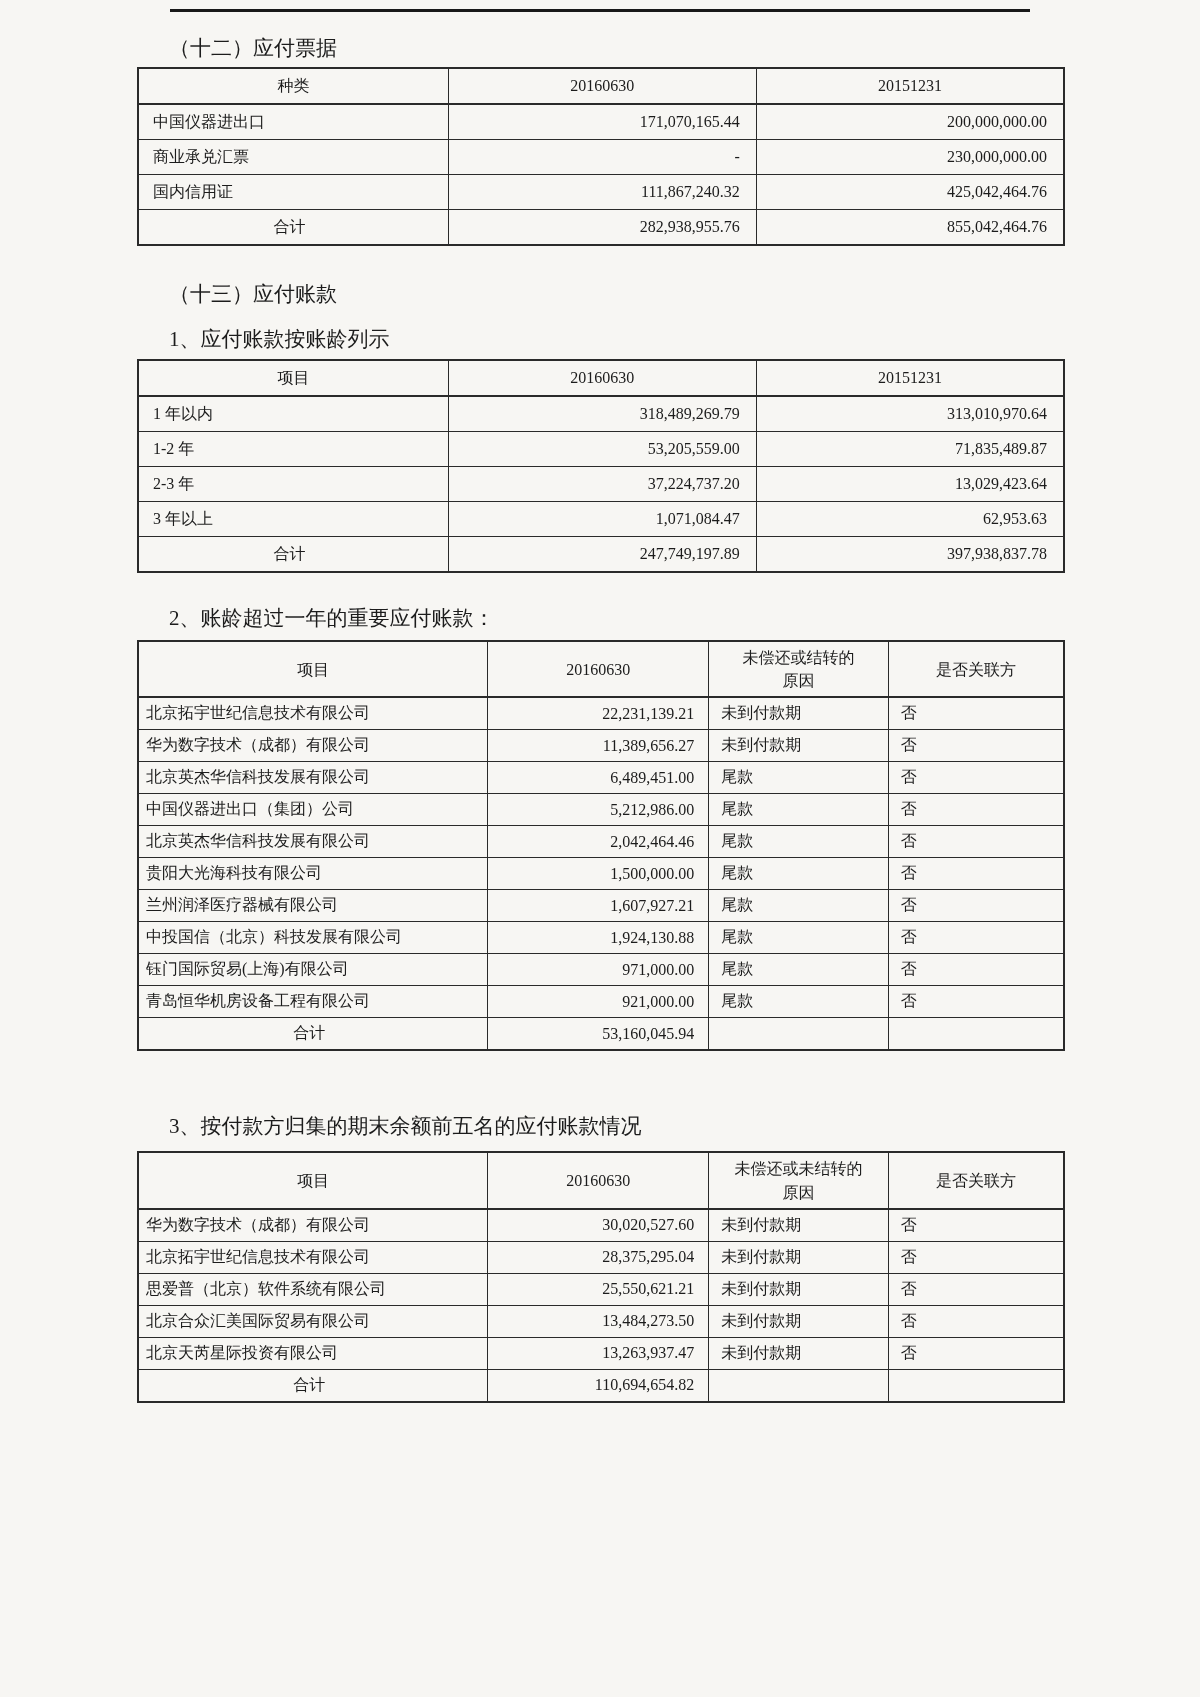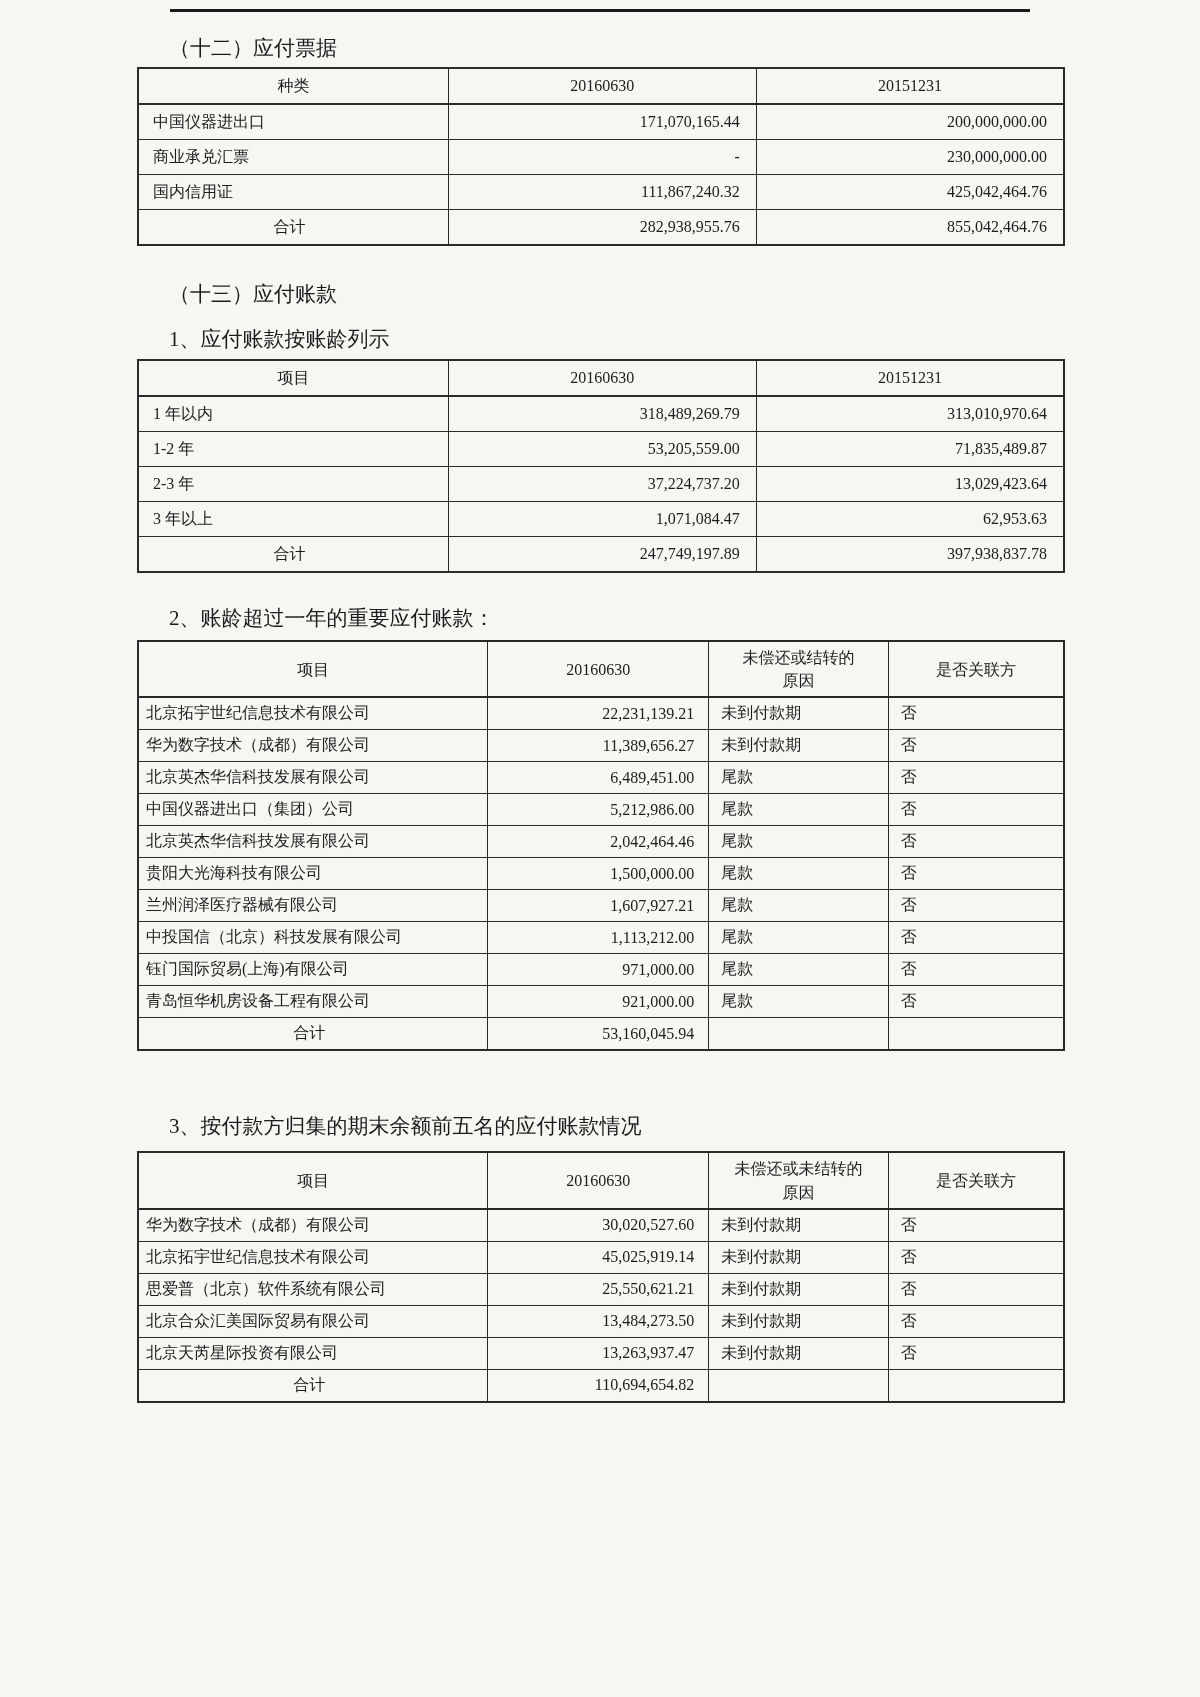--- a/index.html
+++ b/index.html
@@ -218,21 +218,21 @@
             <td>否</td>
           </tr>
           <tr>
             <td>兰州润泽医疗器械有限公司</td>
             <td>1,607,927.21</td>
             <td>尾款</td>
             <td>否</td>
           </tr>
           <tr>
             <td>中投国信（北京）科技发展有限公司</td>
-            <td>1,113,212.00</td>
+            <td>1,924,130.88</td>
             <td>尾款</td>
             <td>否</td>
           </tr>
           <tr>
             <td>钰门国际贸易(上海)有限公司</td>
             <td>971,000.00</td>
             <td>尾款</td>
             <td>否</td>
           </tr>
           <tr>
@@ -263,21 +263,21 @@
         </thead>
         <tbody>
           <tr>
             <td>华为数字技术（成都）有限公司</td>
             <td>30,020,527.60</td>
             <td>未到付款期</td>
             <td>否</td>
           </tr>
           <tr>
             <td>北京拓宇世纪信息技术有限公司</td>
-            <td>45,025,919.14</td>
+            <td>28,375,295.04</td>
             <td>未到付款期</td>
             <td>否</td>
           </tr>
           <tr>
             <td>思爱普（北京）软件系统有限公司</td>
             <td>25,550,621.21</td>
             <td>未到付款期</td>
             <td>否</td>
           </tr>
           <tr>

